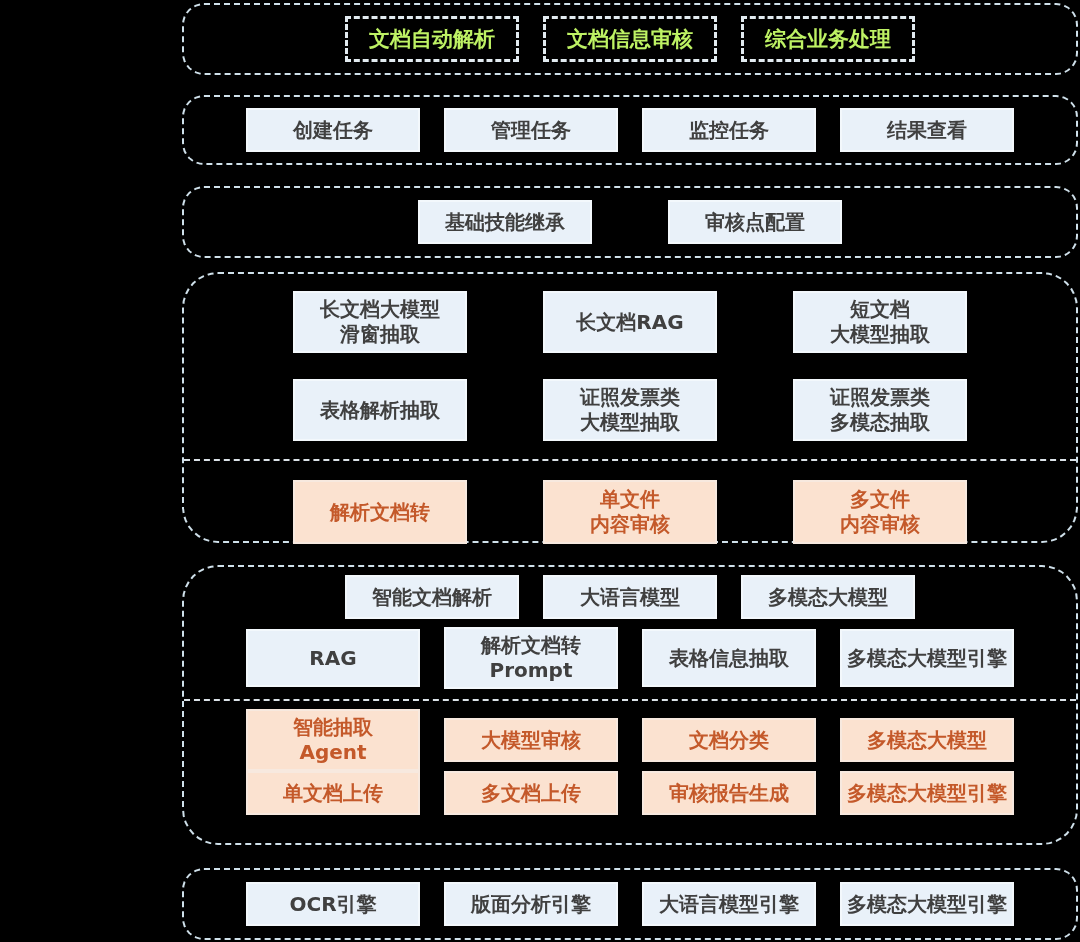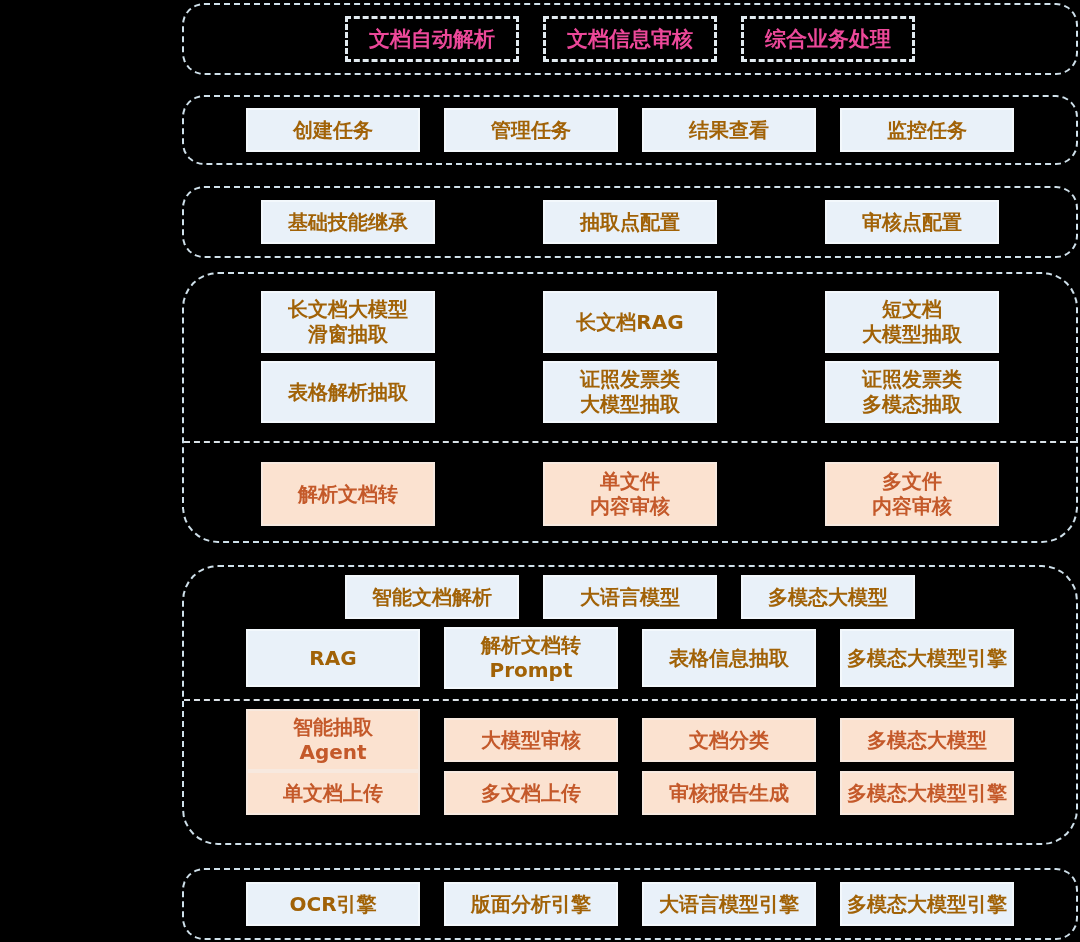--- a/index.html
+++ b/index.html
@@ -19,45 +19,45 @@
   }
   .container.big{border-radius:36px;justify-content:flex-start;}
   .c1{margin-top:3px;height:72px;}
   .c2{margin-top:20px;height:70px;}
   .c3{margin-top:21px;height:72px;}
   .c4{margin-top:14px;height:271px;padding-top:17px;}
   .c5{margin-top:22px;height:280px;padding-top:8px;}
   .c6{margin-top:23px;height:72px;}
   .row{display:flex;justify-content:center;align-items:center;}
   .cols4{gap:24px;}
-  .cols3{gap:108px;}
+  .cols3{gap:76px;}
   .box{
     box-sizing:border-box;
     width:174px;min-height:44px;
     display:flex;flex-direction:column;justify-content:center;align-items:center;
     text-align:center;
     padding:4px 2px;
     font-weight:bold;font-size:20px;line-height:25px;
   }
   .box .line{display:block;white-space:nowrap;}
   .box.blue{
-    background:#E9F1F9;border:2px solid #F3F8FC;color:#a16207;
+    background:#E9F1F9;border:2px solid #F3F8FC;color:#404040;
   }
   .box.orange{
     background:#FBE2D0;border:2px solid #F7E9DF;color:#C4592A;
   }
   .box.outline{
-    background:transparent;border:3px dashed #E2EBF0;color:#ec4899;
+    background:transparent;border:3px dashed #E2EBF0;color:#bef264;
     min-height:46px;font-size:21px;
   }
   .divider{
     border:none;border-top:2px dashed #DAE2E7;
     width:100%;margin:0;
   }
-  .c4 .r1{margin-bottom:8px;}
+  .c4 .r1{margin-bottom:26px;}
   .c4 .divider{margin:18px 0 19px 0;}
   .c5 .r2{margin-top:8px;}
   .c5 .divider{margin:10px 0 8px 0;}
   .c5 .r4{}
   .row.tall .box{min-height:62px;}
   .row.tall2 .box{min-height:58px;}
   .c4 .orow .box{min-height:64px;}
 </style>
 </head>
 <body>
@@ -81,37 +81,34 @@
 
     <div class="container c2">
       <div class="row cols4">
         <div class="box blue">
           <span class="line">创建任务</span>
         </div>
         <div class="box blue">
           <span class="line">管理任务</span>
         </div>
         <div class="box blue">
+          <span class="line">监控任务</span>
+        </div>
+        <div class="box blue">
           <span class="line">结果查看</span>
-        </div>
-        <div class="box blue">
-          <span class="line">监控任务</span>
         </div>
       </div>
     </div>
 
     <div class="container c3">
       <div class="row cols3">
         <div class="box blue">
           <span class="line">基础技能继承</span>
         </div>
         <div class="box blue">
-          <span class="line">抽取点配置</span>
-        </div>
-        <div class="box blue">
           <span class="line">审核点配置</span>
         </div>
       </div>
     </div>
 
     <div class="container c4 big">
       <div class="row cols3 tall r1">
         <div class="box blue">
           <span class="line">长文档大模型</span>
           <span class="line">滑窗抽取</span>

